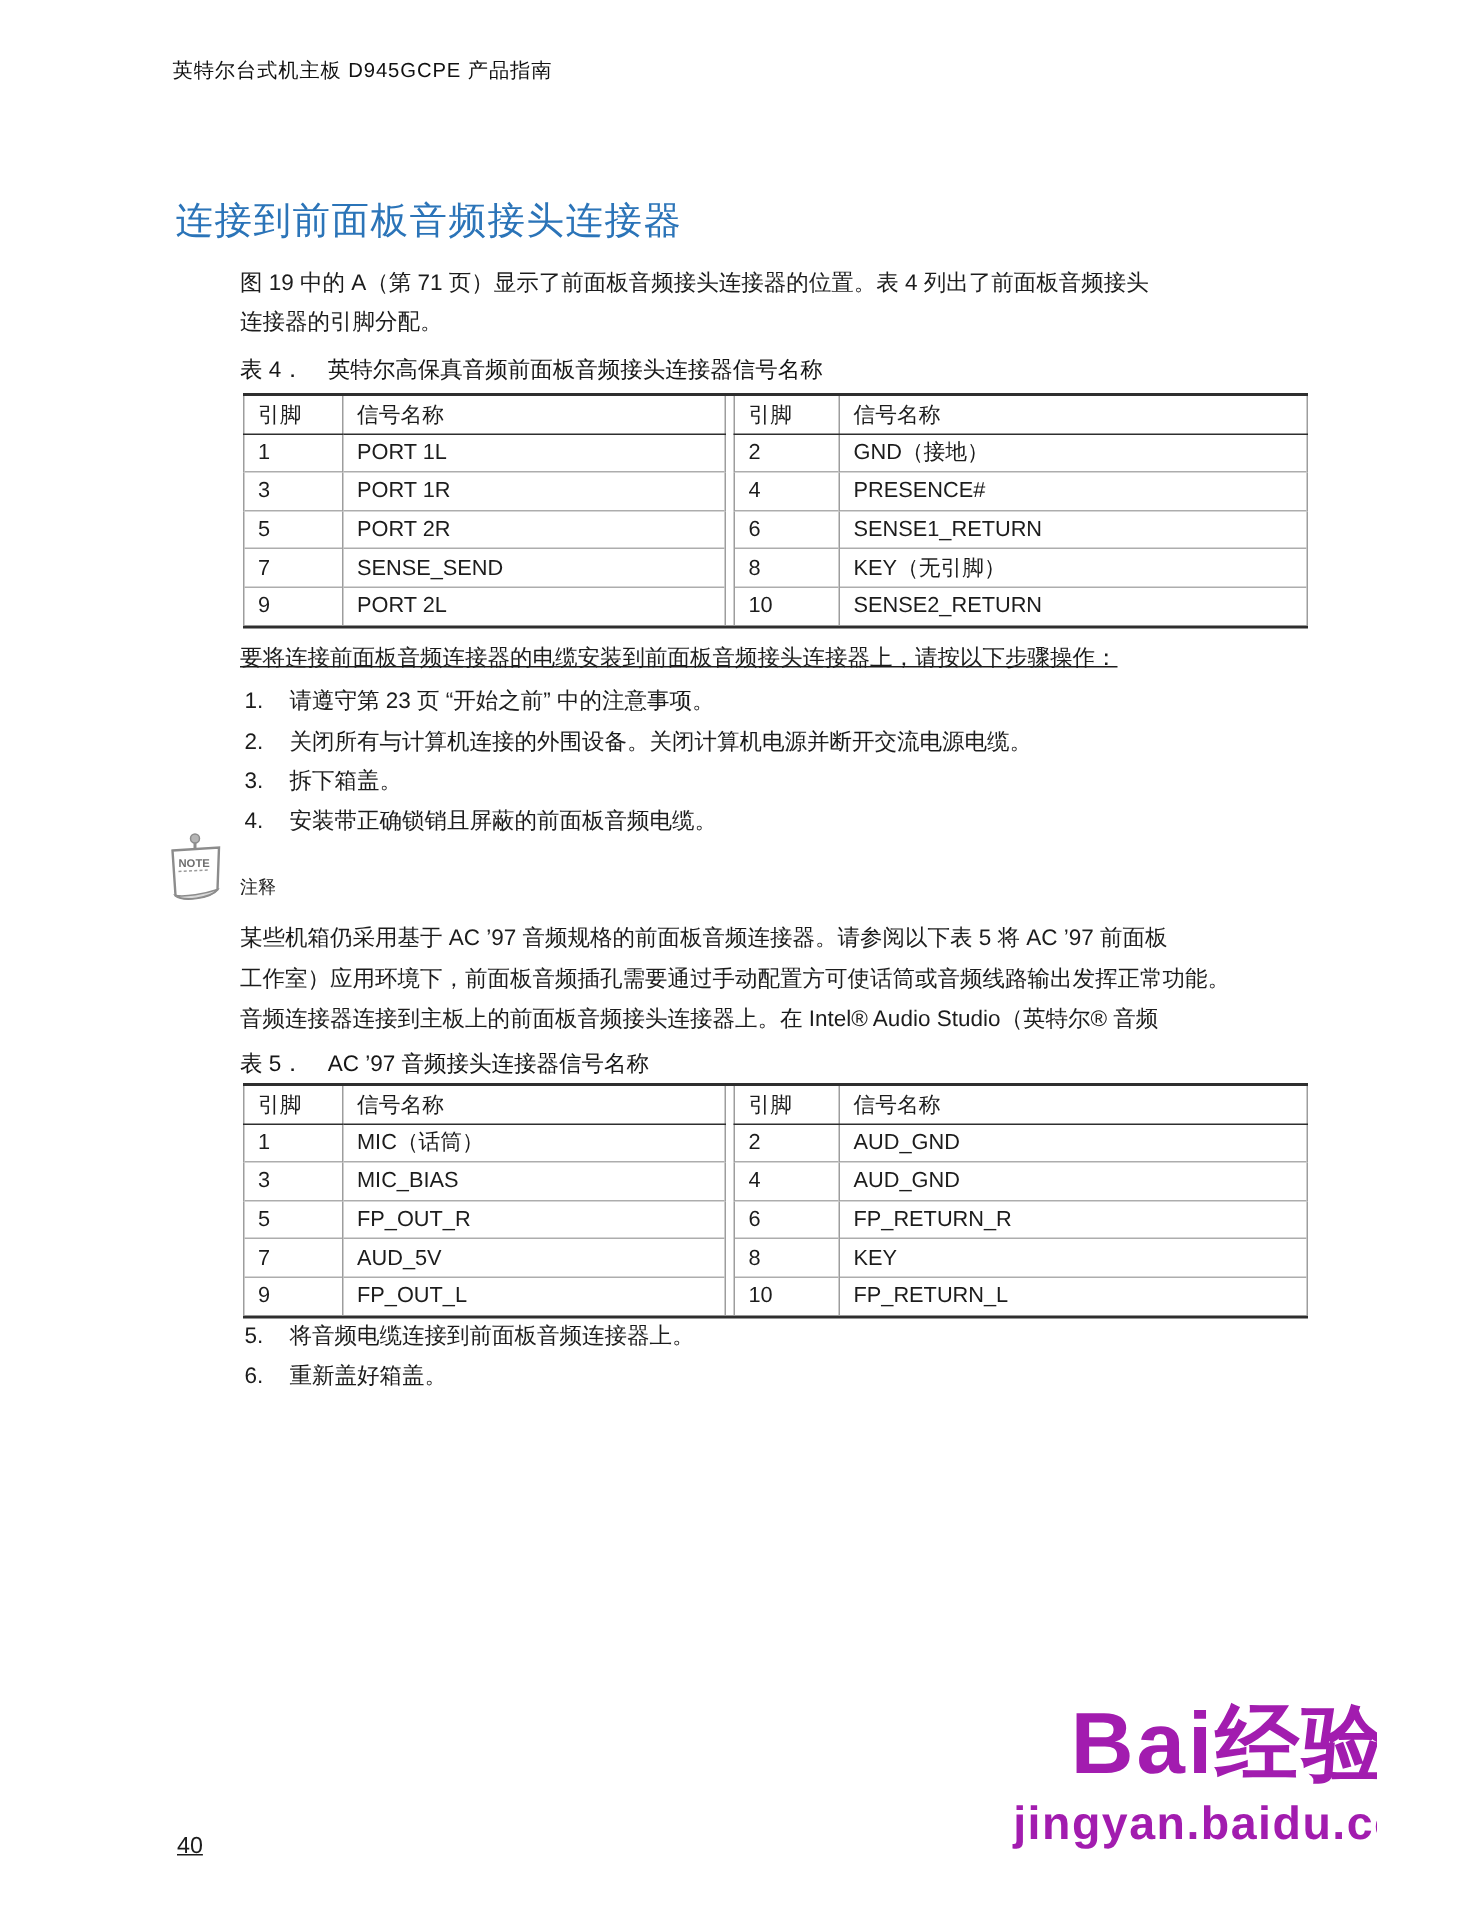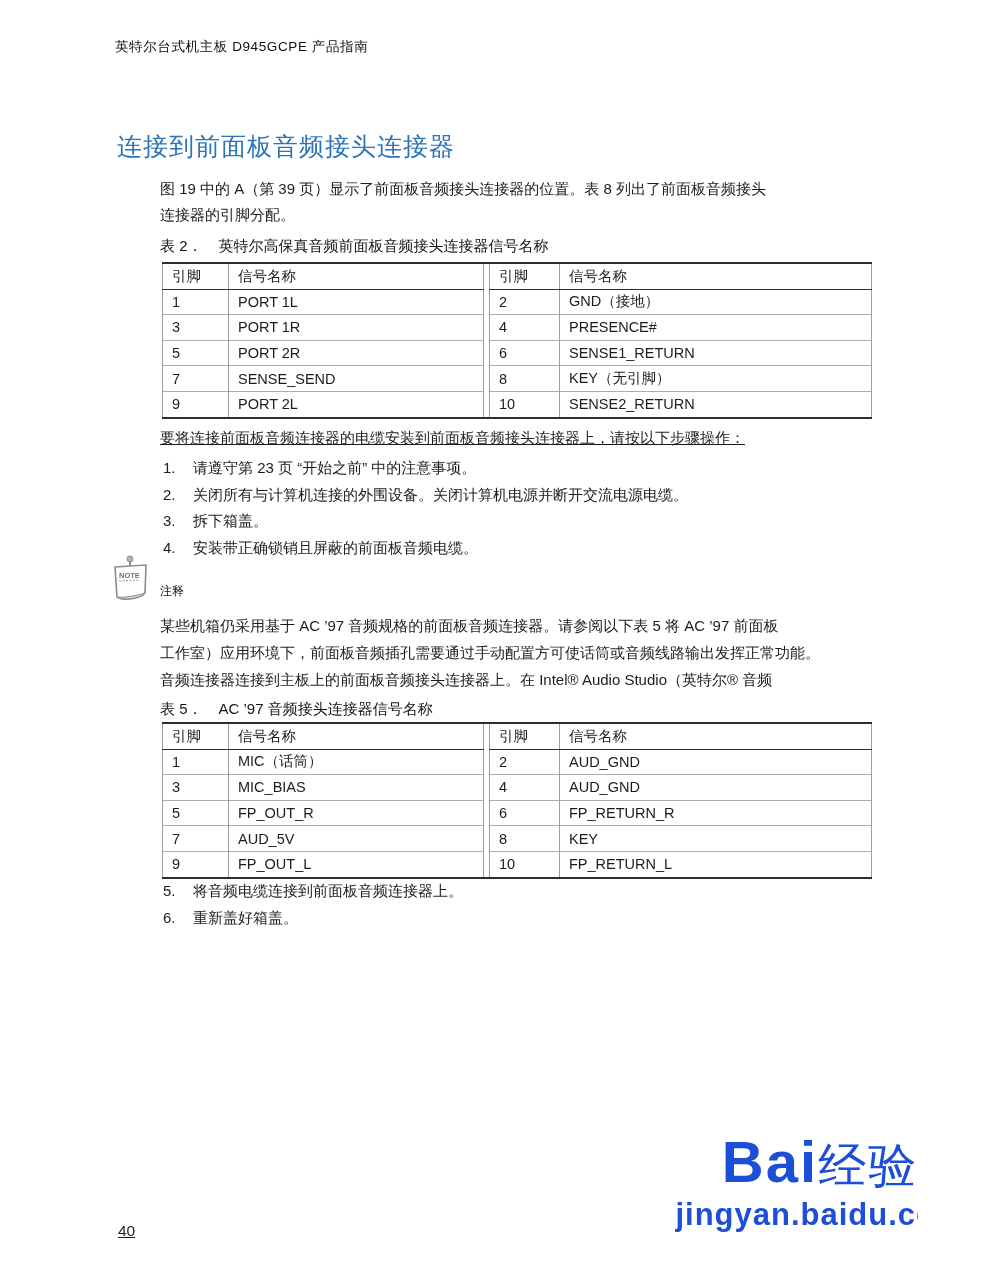--- a/index.html
+++ b/index.html
@@ -27,49 +27,49 @@
   .olist{position:absolute;left:163px;font-size:15px;}
   .step{display:flex;line-height:26.5px;}
   .step .n{width:30px;flex:0 0 30px;}
 
   .note-icon{position:absolute;left:106px;top:554px;}
   .note-head{position:absolute;left:160px;top:583px;font-size:12px;}
   .note-body{position:absolute;left:160px;top:612px;font-size:15px;line-height:27px;width:720px;}
 
   .pagenum{position:absolute;left:118px;top:1222px;font-size:15.5px;text-decoration:underline;}
 
-  .wm{position:absolute;left:655px;top:1133px;width:330px;color:#1d4ed8;user-select:none;}
+  .wm{position:absolute;left:655px;top:1133px;width:330px;color:#a21caf;user-select:none;}
   .wm-brand{display:flex;align-items:flex-end;justify-content:center;}
   .wm-bai{font-size:58px;font-weight:bold;line-height:1;letter-spacing:2px;}
   .wm-paw{position:relative;width:78px;height:84px;margin:0 2px;}
   .wm-paw .pad{position:absolute;left:12px;top:38px;width:52px;height:42px;border:4px solid #e0e0e0;border-radius:50% 50% 46% 46%;display:flex;align-items:center;justify-content:center;font-size:24px;font-weight:bold;}
   .wm-paw .toe{position:absolute;border:4px solid #e0e0e0;border-radius:50%;}
   .wm-paw .t1{left:2px;top:18px;width:13px;height:17px;transform:rotate(-22deg);}
   .wm-paw .t2{left:20px;top:0px;width:15px;height:20px;transform:rotate(-8deg);}
   .wm-paw .t3{left:42px;top:2px;width:15px;height:20px;transform:rotate(10deg);}
   .wm-paw .t4{left:60px;top:20px;width:13px;height:17px;transform:rotate(24deg);}
-  .wm-jy{font-size:48px;font-weight:normal;line-height:1.05;letter-spacing:2px;}
+  .wm-jy{font-size:56px;font-weight:bold;line-height:1.05;letter-spacing:2px;}
   .wm-url{text-align:center;font-size:31px;font-weight:bold;margin-top:6px;letter-spacing:1px;}
 </style>
 </head>
 <body>
 
 <div class="page">
 
   <div class="doc-header">英特尔台式机主板 D945GCPE 产品指南</div>
 
   <div class="doc-title">连接到前面板音频接头连接器</div>
 
   <div class="intro">
-    <div>图 19 中的 A（第 39 页）显示了前面板音频接头连接器的位置。表 8 列出了前面板音频接头</div>
+    <div>图 19 中的 A（第 71 页）显示了前面板音频接头连接器的位置。表 4 列出了前面板音频接头</div>
     <div>连接器的引脚分配。</div>
   </div>
 
   <div class="tbl-caption" style="top:237px;">
-    <span class="cap-label">表 2．</span><span>英特尔高保真音频前面板音频接头连接器信号名称</span>
+    <span class="cap-label">表 4．</span><span>英特尔高保真音频前面板音频接头连接器信号名称</span>
   </div>
 
   <div class="tblwrap" style="top:262px;">
     <table style="width:321px;">
       <colgroup>
           <col style="width:66px;">
           <col style="width:255px;">
         </colgroup>
       <tbody>
           <tr class="hdr">

